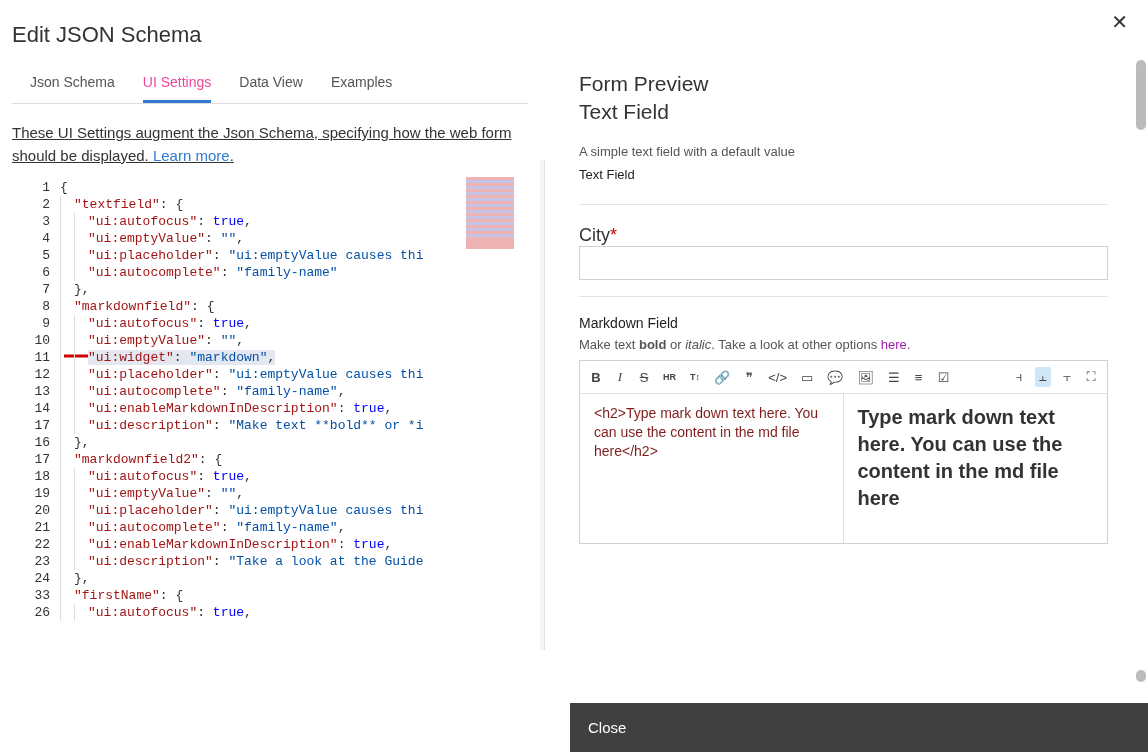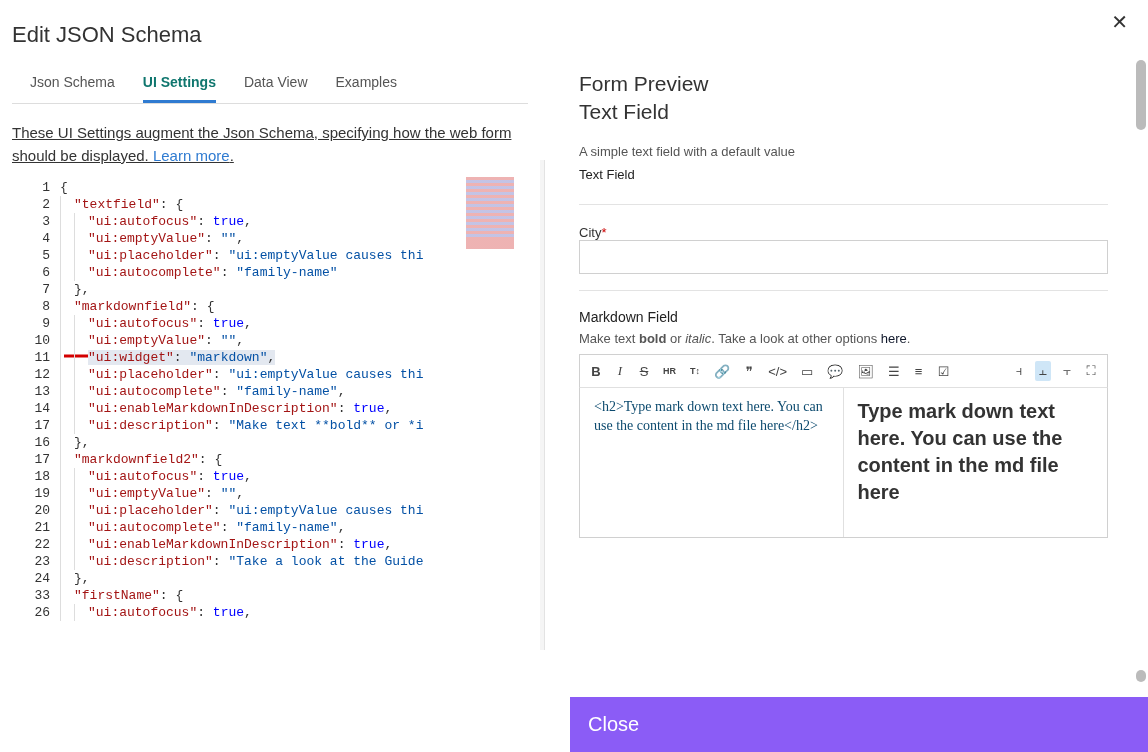--- a/index.html
+++ b/index.html
@@ -41,22 +41,22 @@
   border-bottom: 1px solid #ddd;
   padding: 16px 18px 0 18px;
 }
 .tab {
   font-size: 14px;
   color: #555;
   padding-bottom: 10px;
   cursor: pointer;
 }
 .tab.active {
-  color: #0f766e;
-  font-weight: 700;
+  color: #ec4899;
+  font-weight: 400;
   border-bottom: 3px solid #2f7bd1;
 }
 .help {
   padding: 18px 0 10px 0;
   font-size: 15px;
   line-height: 1.5;
   color: #333;
   text-decoration: underline;
 }
 .help a { color: #2f7bd1; text-decoration: none; cursor: pointer; }
@@ -136,25 +136,25 @@
 .tf-subtitle { font-size: 13px; color: #555; margin-bottom: 8px; }
 .tf-label { font-size: 13px; color: #222; margin-bottom: 6px; }
 .tf-input {
   width: 100%;
   border: 1px solid #d0d0d0;
   padding: 8px 12px;
   font-size: 14px;
   font-family: inherit;
   outline: none;
 }
-.city-label { font-size: 13px; }
+.city-label { font-size: 18px; }
 .req { color: #c00; }
 .bold { font-weight: 700; }
 .italic { font-style: italic; }
-.mdf-link { color: #0f172a; text-decoration: none; cursor: pointer; }
+.mdf-link { color: #a21caf; text-decoration: none; cursor: pointer; }
 .md-toolbar {
   border: 1px solid #d0d0d0;
   border-bottom: 1px solid #e0e0e0;
   padding: 6px 8px;
   display: flex;
   gap: 8px;
   align-items: center;
   margin-top: 8px;
   font-size: 13px;
 }
@@ -174,41 +174,40 @@
 .md-body {
   display: flex;
   border: 1px solid #d0d0d0;
   border-top: 0;
   height: 150px;
 }
 .md-src {
   width: 50%;
   padding: 10px 14px;
   font-size: 14px;
-  color: #0c4a6e;
+  color: #7f1d1d;
   border-right: 1px solid #e0e0e0;
   line-height: 1.35;
-  font-family: Liberation Serif, serif;
 }
 .md-prev {
   width: 50%;
   padding: 10px 14px;
   font-size: 20px;
   font-weight: 700;
   line-height: 1.35;
 }
 .footer {
   position: absolute;
   bottom: 0;
   right: 0;
   left: 570px;
-  background: #8b5cf6;
+  background: #404040;
   color: #fff;
   padding: 16px 18px;
-  font-size: 20px;
+  font-size: 15px;
 }
 .scroll-thumb {
   position: absolute;
   right: 2px;
   top: 60px;
   width: 10px;
   height: 70px;
   background: #bbb;
   border-radius: 5px;
 }

